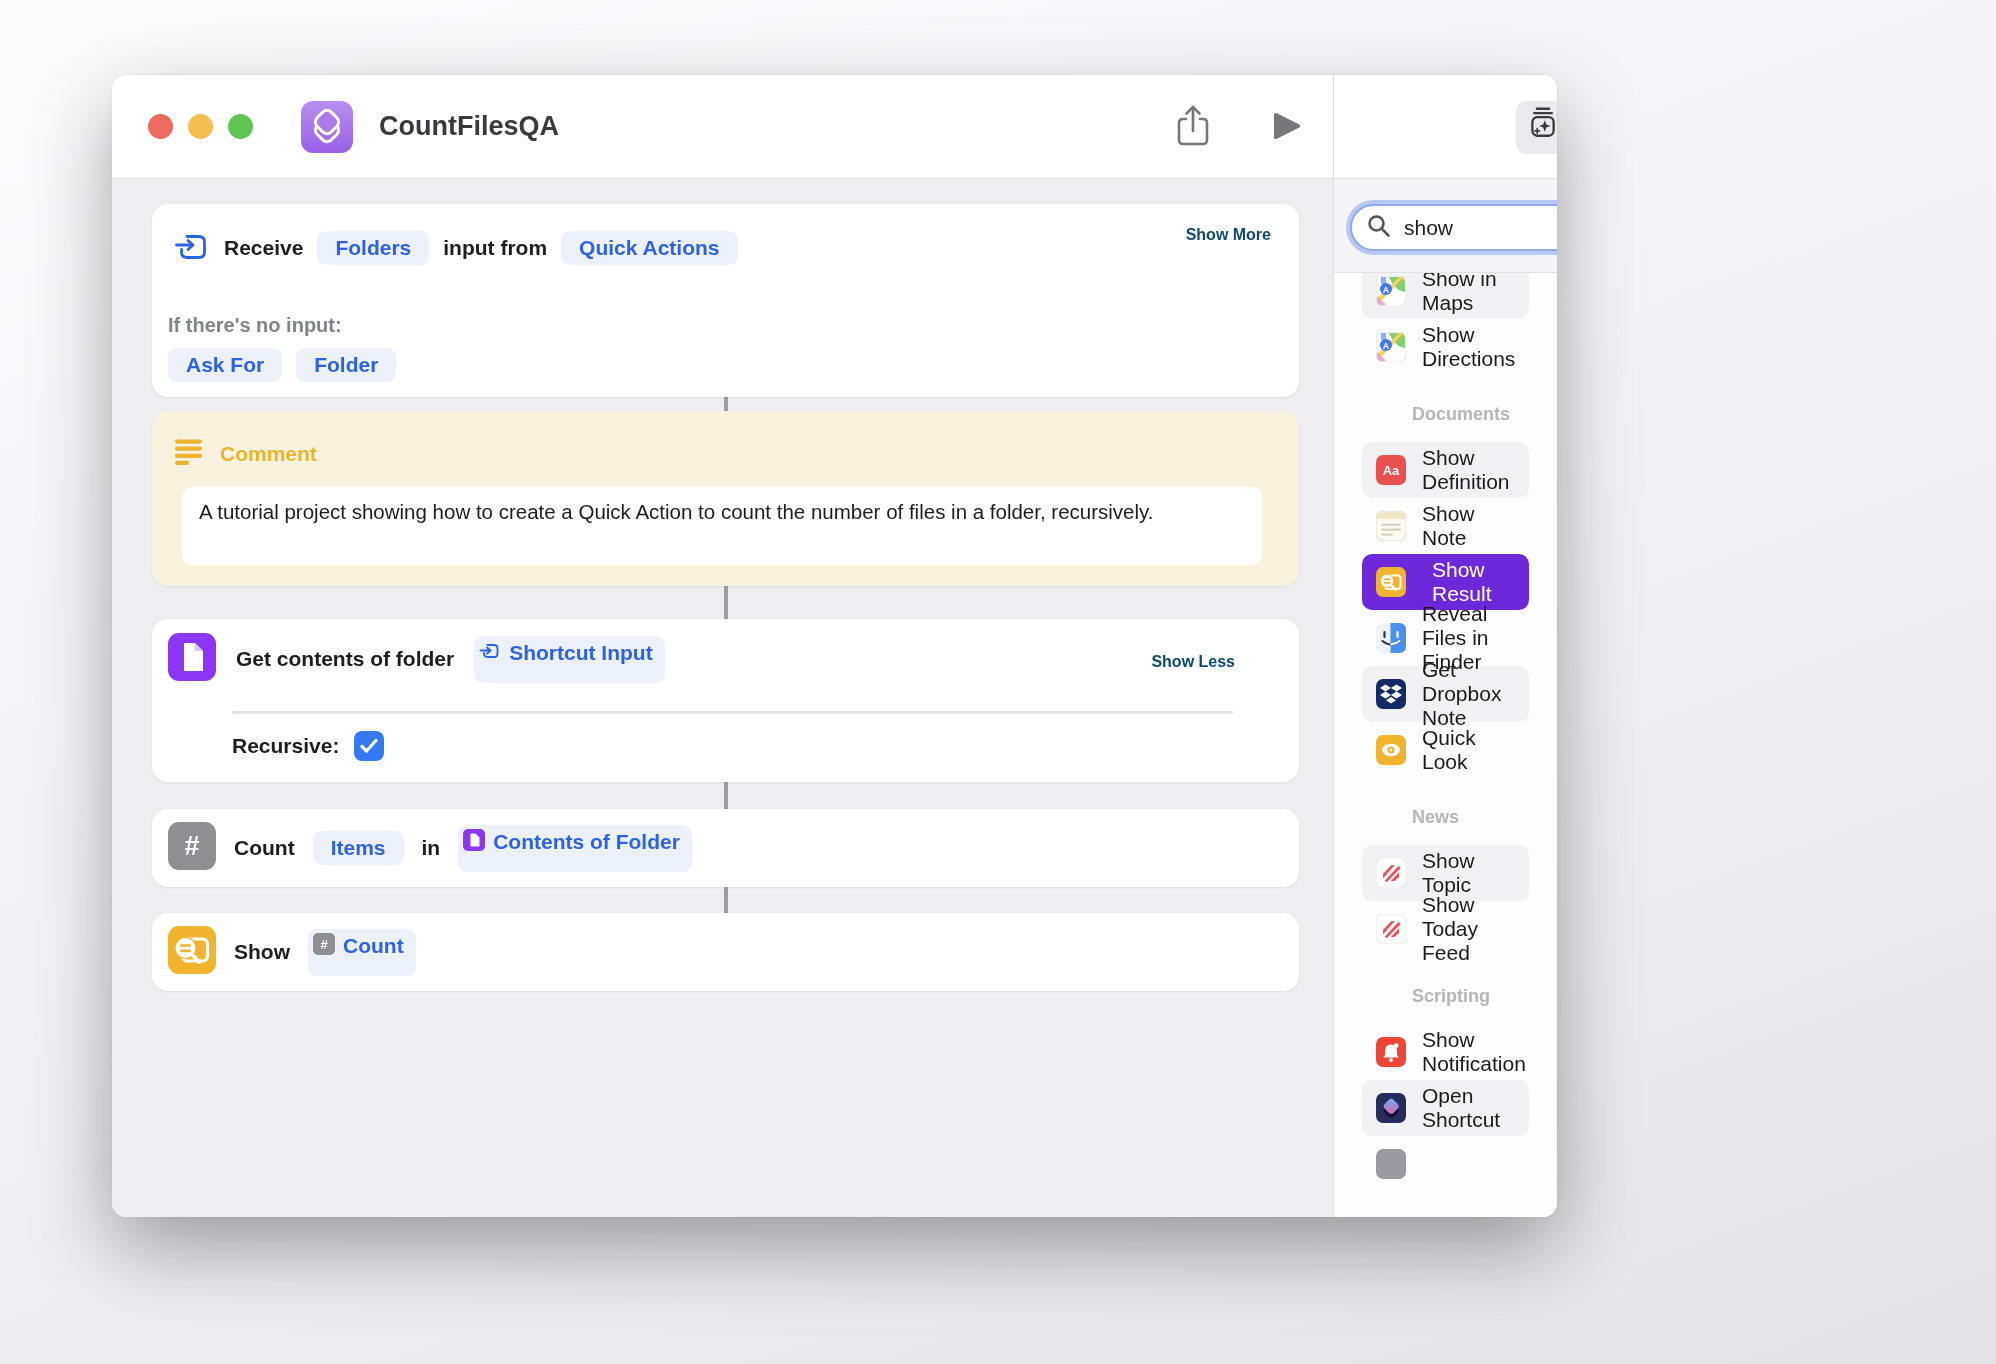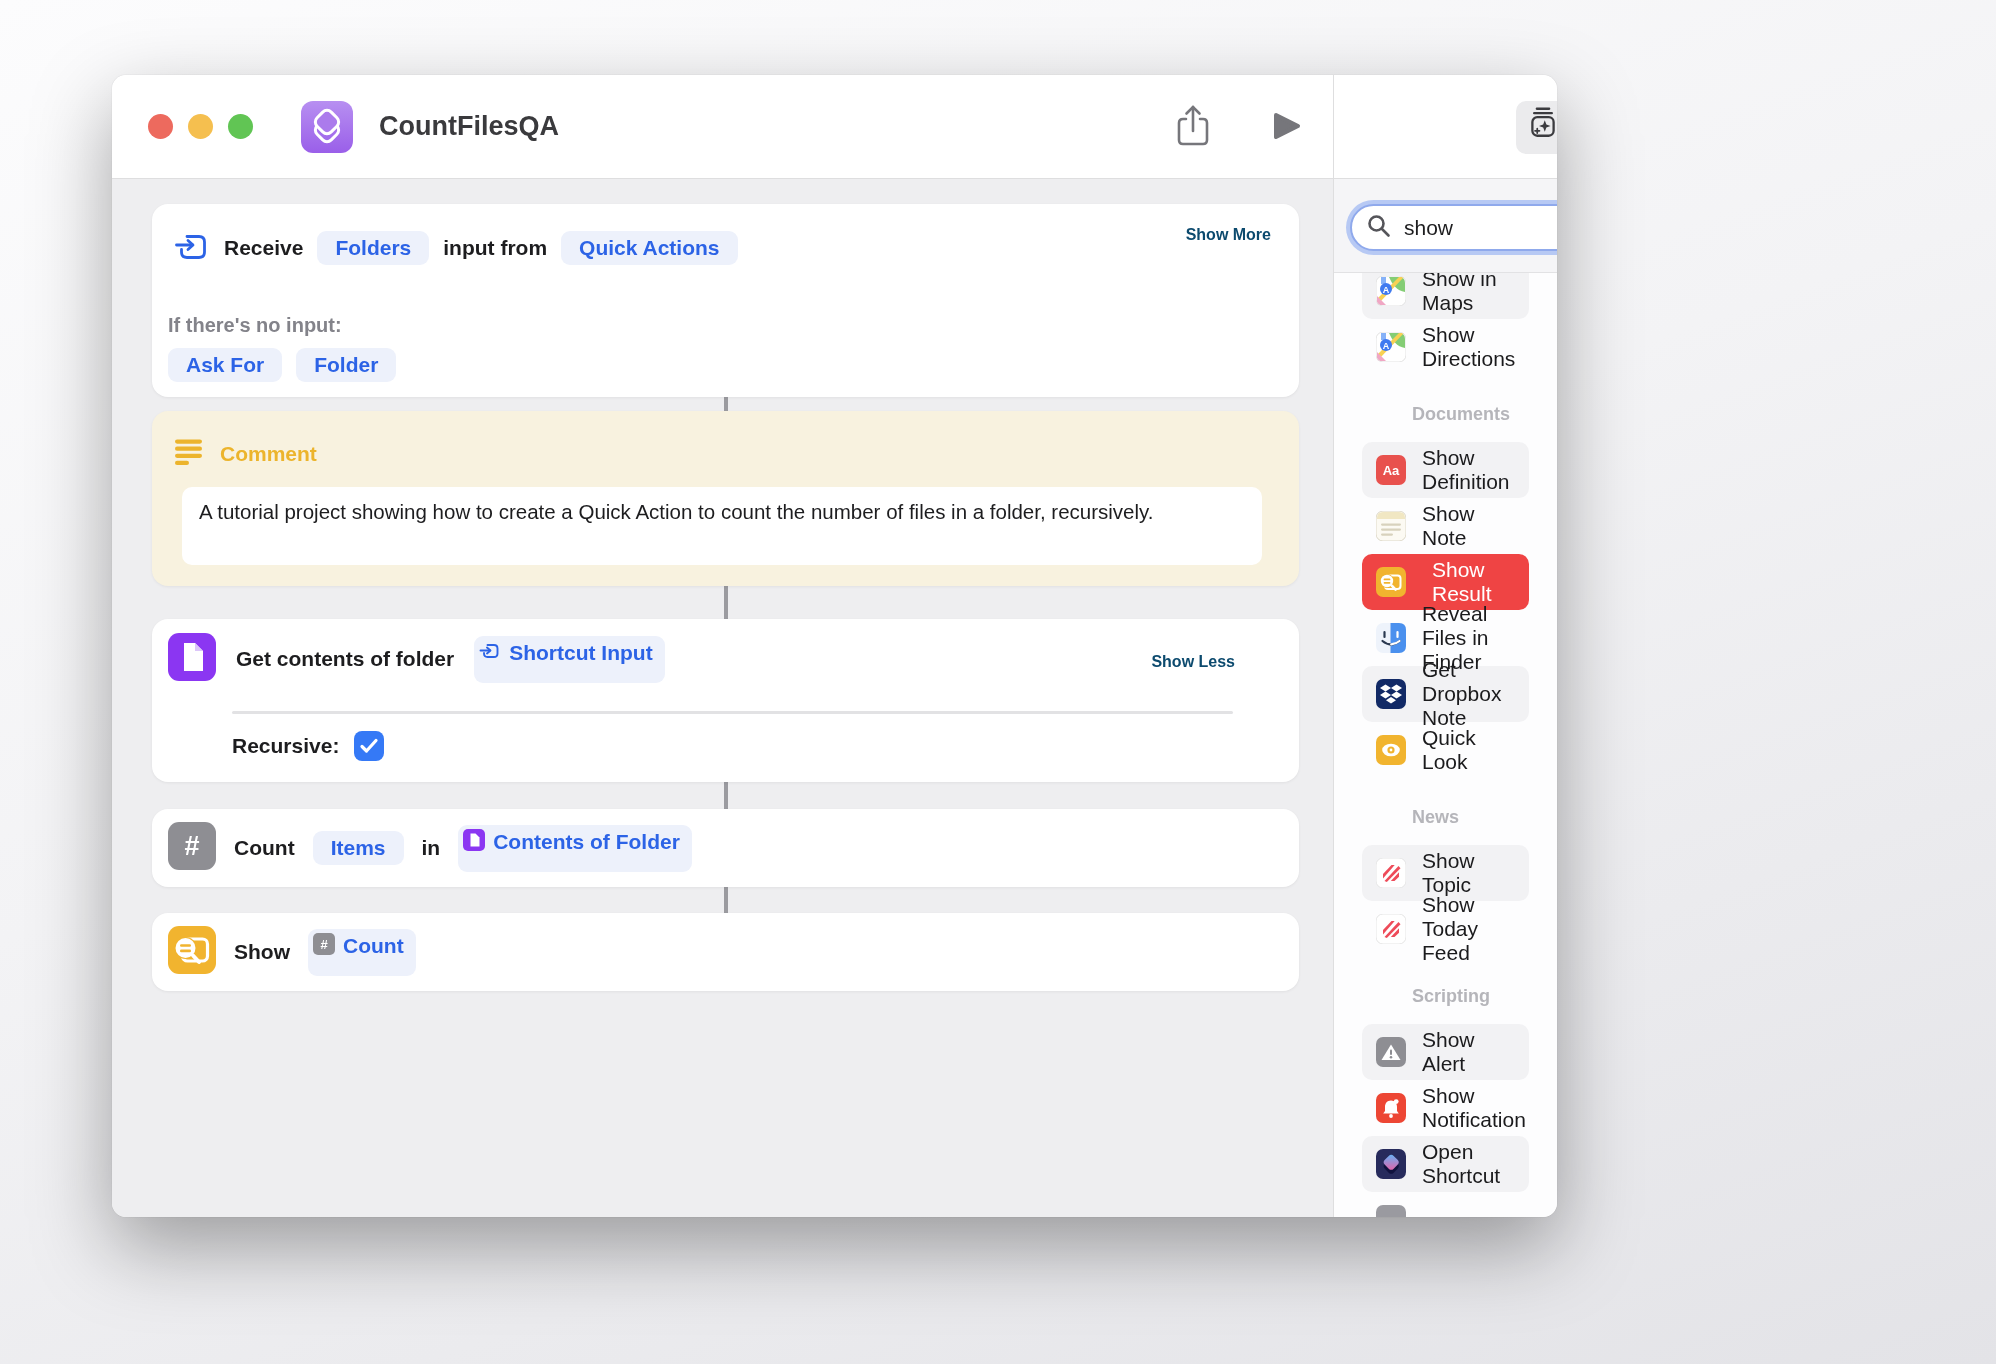--- a/index.html
+++ b/index.html
@@ -61,21 +61,21 @@
                 background:#fff;border-radius:24px;border:2px solid #8fa9ec;box-shadow:0 0 0 4px #b7c9f4;
                 display:flex;align-items:center;padding:0 10px 0 14px;}
   .search-input{border:none;outline:none;flex:1;font-size:21px;color:#1d1d1f;margin-left:10px;
                 font-family:"Liberation Sans",sans-serif;background:transparent;}
   .clear-btn{width:27px;height:27px;border-radius:50%;background:#2e2e33;border:none;padding:0;
              display:flex;align-items:center;justify-content:center;cursor:pointer;flex:none;}
   .results{flex:1;overflow:hidden;padding:0 28px;}
   .row{height:56px;border-radius:10px;display:flex;align-items:center;gap:16px;padding:0 14px;
        box-sizing:border-box;font-size:21px;color:#1b1b1d;}
   .row.alt{background:#f2f2f4;}
-  .row.sel{background:#ef4444;color:#fff;gap:26px;}
+  .row.sel{background:#6d28d9;color:#fff;gap:26px;}
   .row.clipped{margin-top:-10px;}
   .row .ric{flex:none;width:30px;height:30px;}
   .section-label{margin:26px 0 15px 50px;font-size:18px;font-weight:bold;color:#b5b5ba;height:26px;line-height:26px;}
 </style>
 </head>
 <body>
 
 <div class="window">
 
   <div class="titlebar">
@@ -399,29 +399,20 @@
                 <rect width="30" height="30" rx="7" fill="#fff" stroke="#e5e5e5"></rect>
                 <g fill="#ee4b59">
                   <path d="M7 16 L15.5 7 h3.2 L7 20.5 z"></path>
                   <path d="M8.5 23 L22.5 8 l2 2.2 L10.8 24 z"></path>
                   <path d="M14.8 23 L23 14.2 v4.6 L18.5 23 z"></path>
                 </g>
               </svg></span>
             <span>Show Today Feed</span>
           </div>
           <div class="section-label">Scripting</div>
-          <div class="row alt">
-            <span class="ric"><svg width="30" height="30" viewBox="0 0 30 30">
-                <rect width="30" height="30" rx="7" fill="#8e8e93"></rect>
-                <path d="M15 7.5 L24.5 23 H5.5 Z" fill="#fff"></path>
-                <rect x="14" y="12.5" width="2" height="5.5" rx="1" fill="#8e8e93"></rect>
-                <circle cx="15" cy="20.3" r="1.3" fill="#8e8e93"></circle>
-              </svg></span>
-            <span>Show Alert</span>
-          </div>
           <div class="row">
             <span class="ric"><svg width="30" height="30" viewBox="0 0 30 30">
                 <rect width="30" height="30" rx="7" fill="#ed4634"></rect>
                 <path d="M15 7.5 c-3.8 0 -6 2.8 -6 6.4 V18 l-1.8 2.6 H22.8 L21 18 v-4.1 c0 -3.6 -2.2 -6.4 -6 -6.4 z" fill="#fff"></path>
                 <circle cx="15" cy="23" r="1.9" fill="#fff"></circle>
                 <circle cx="20.2" cy="8.6" r="2.4" fill="#fff"></circle>
               </svg></span>
             <span>Show Notification</span>
           </div>
           <div class="row alt">

